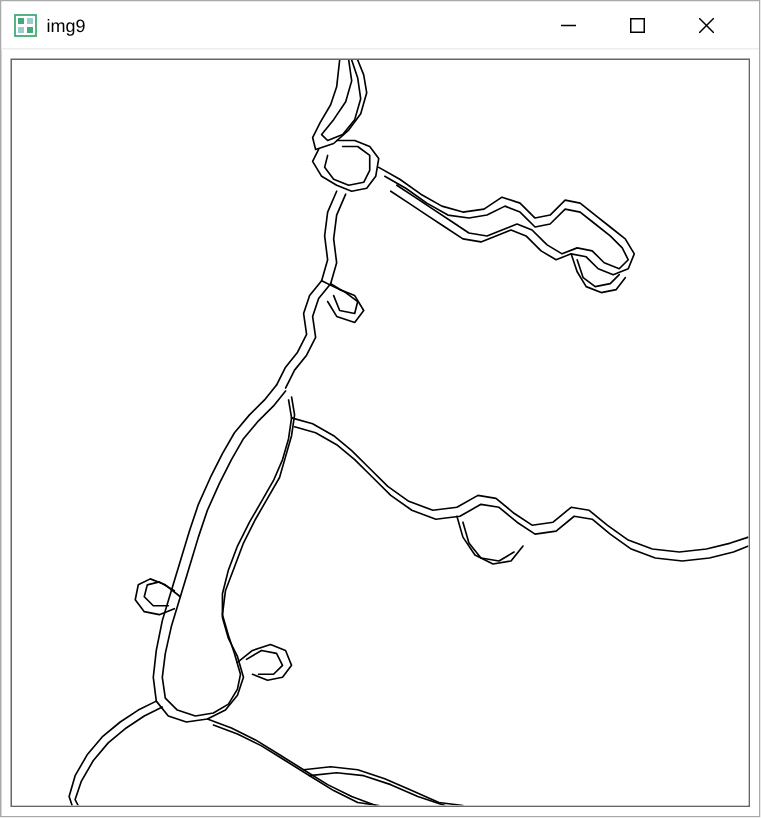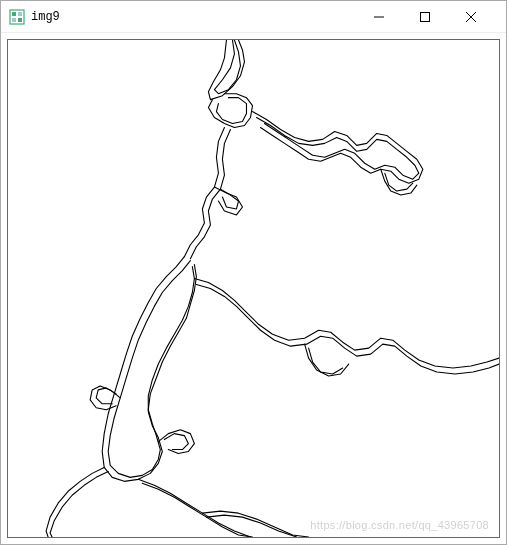--- a/index.html
+++ b/index.html
@@ -22,21 +22,20 @@
       display: flex;
       flex-direction: column;
     }
     .titlebar {
       height: 32px;
       background: #fff;
       display: flex;
       align-items: center;
       padding: 0 12px 0 8px;
       border-bottom: 1px solid #eee;
-      font-family: Liberation Mono, monospace;
     }
     .app-icon {
       width: 16px;
       height: 16px;
       margin-right: 6px;
       display: flex;
       align-items: center;
       justify-content: center;
     }
     .app-icon svg {
@@ -171,16 +170,15 @@
           <path d="M130 442 L146 448 L162 456 L178 466 L194 476 L210 486 L226 494 L242 500"></path>
           <path d="M134 446 L150 452 L166 460 L182 470 L198 480 L214 490 L230 498 L244 500"></path>
 
           <path d="M194 476 L212 474 L230 476 L248 482 L266 490 L284 498 L300 500"></path>
           <path d="M198 480 L216 478 L234 480 L252 486 L270 494 L288 500"></path>
 
           <path d="M112 360 L102 352 L92 348 L84 352 L82 362 L88 370 L98 372 L108 368"></path>
           <path d="M108 356 L98 350 L90 352 L88 360 L94 366 L104 366"></path>
         </g>
       </svg>
-      <div class="watermark">https://blog.csdn.net/qq_43965708</div>
     </div>
   </div>
 </div>
 
 </body></html>

